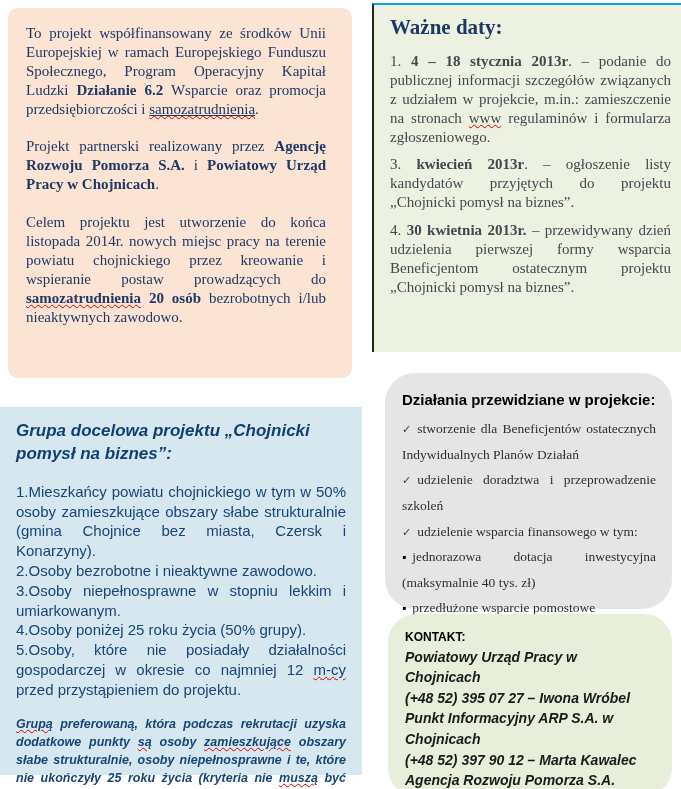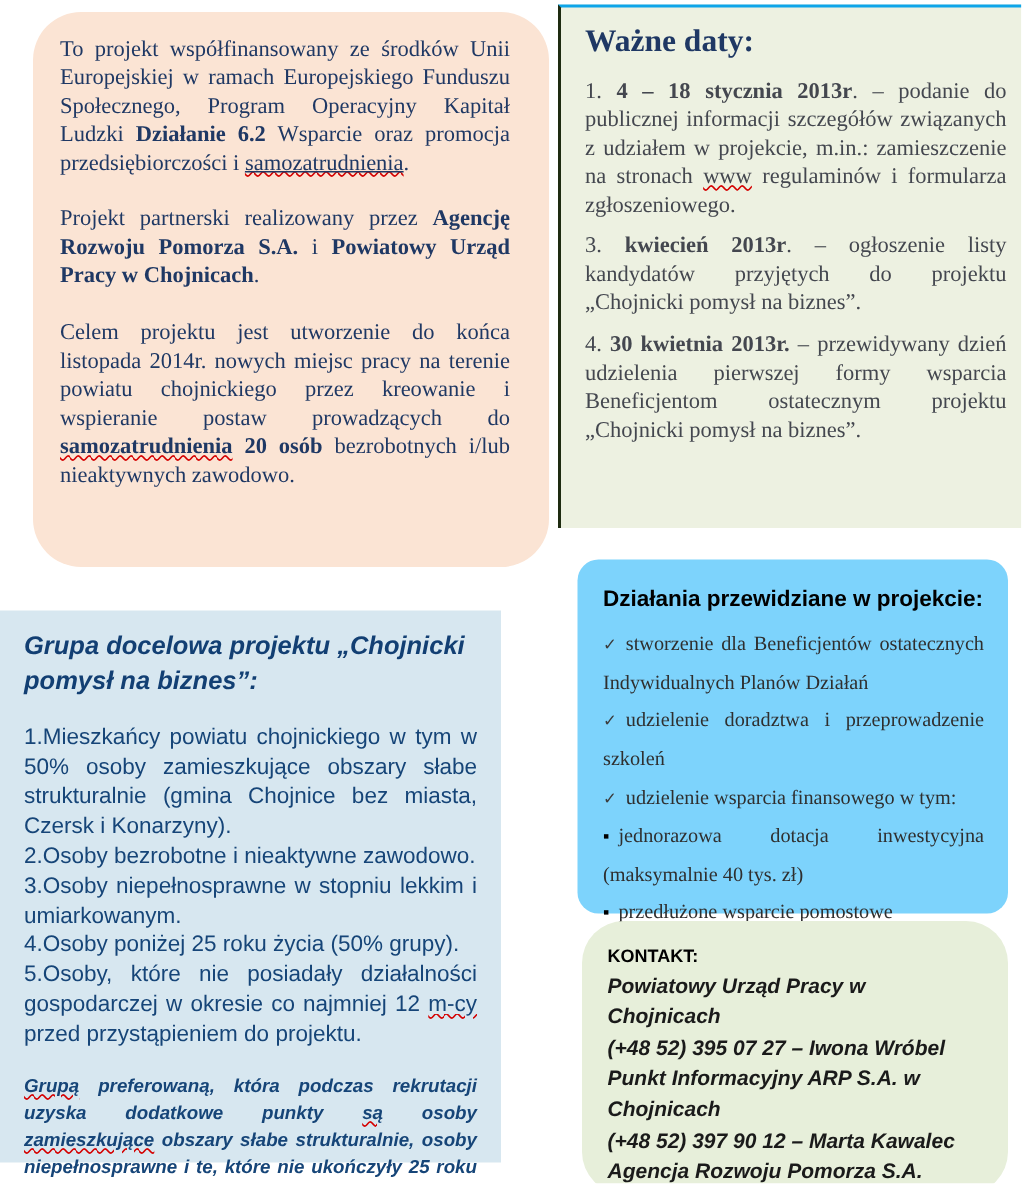--- a/index.html
+++ b/index.html
@@ -1,40 +1,40 @@
 <!DOCTYPE html>
 <html><head>
 <meta charset="utf-8">
 <style>
   html,body{margin:0;padding:0;background:#ffffff;}
   #canvas{position:relative;width:681px;height:789px;background:#ffffff;overflow:hidden;
           font-family:"Liberation Serif",serif;}
   .box{position:absolute;box-sizing:border-box;}
 
   
-  .box-funding{left:22px;top:8px;width:344px;height:370px;background:#fbe4d4;border-radius:32px;
+  .box-funding{left:8px;top:8px;width:344px;height:370px;background:#fbe4d4;border-radius:10px;
     padding:16px 26px 14px 18px;color:#1f3864;font-size:15px;line-height:1.26;text-align:justify;}
   .box-funding .para{margin:0 0 19px 0;}
 
   
   .box-dates{left:372px;top:3px;width:309px;height:349px;background:#edf1e1;
     border-top:2px solid #0ea5e9;border-left:2px solid #1e2b10;padding:10px 10px 0 16px;}
   .dates-title{color:#1f3864;font-weight:700;font-size:21px;margin:0 0 12px 0;}
   .date-item{color:#44474f;font-size:15px;line-height:1.26;text-align:justify;margin:0 0 9px 0;}
 
   
-  .box-target{left:0;top:407px;width:334px;height:368px;background:#d7e7f0;
+  .box-target{left:0;top:407px;width:362px;height:368px;background:#d7e7f0;
     padding:13px 16px 8px 16px;font-family:"Liberation Sans",sans-serif;color:#164578;}
   .target-title{font-size:17px;font-weight:700;font-style:italic;line-height:1.35;margin:0 0 16px 0;color:#123f73;}
   .target-item{font-size:15px;line-height:1.32;text-align:justify;margin:0;}
   .target-note{font-size:12.5px;font-weight:700;font-style:italic;line-height:1.45;
     text-align:justify;margin:15px 0 0 0;}
 
   
-  .box-actions{left:385px;top:373px;width:287px;height:236px;background:#7dd3fc;border-radius:14px;
+  .box-actions{left:385px;top:373px;width:287px;height:236px;background:#e5e5e5;border-radius:30px;
     padding:18px 16px 0 17px;}
   .actions-title{font-family:"Liberation Sans",sans-serif;font-size:15px;font-weight:700;color:#000000;margin:0 0 8px 0;}
   .action-item{font-size:13.5px;color:#2f2f2f;line-height:1.9;text-align:justify;margin:0;}
   .bullet{display:inline-block;margin-right:6px;}
   .bullet-check{font-size:11px;color:#3c3c3c;}
   .bullet-square{font-size:12px;color:#000;}
 
   
   .box-contact{left:388px;top:614px;width:284px;height:182px;background:#e7efda;border-radius:28px;
     padding:15px 20px 0 17px;font-family:"Liberation Sans",sans-serif;}

